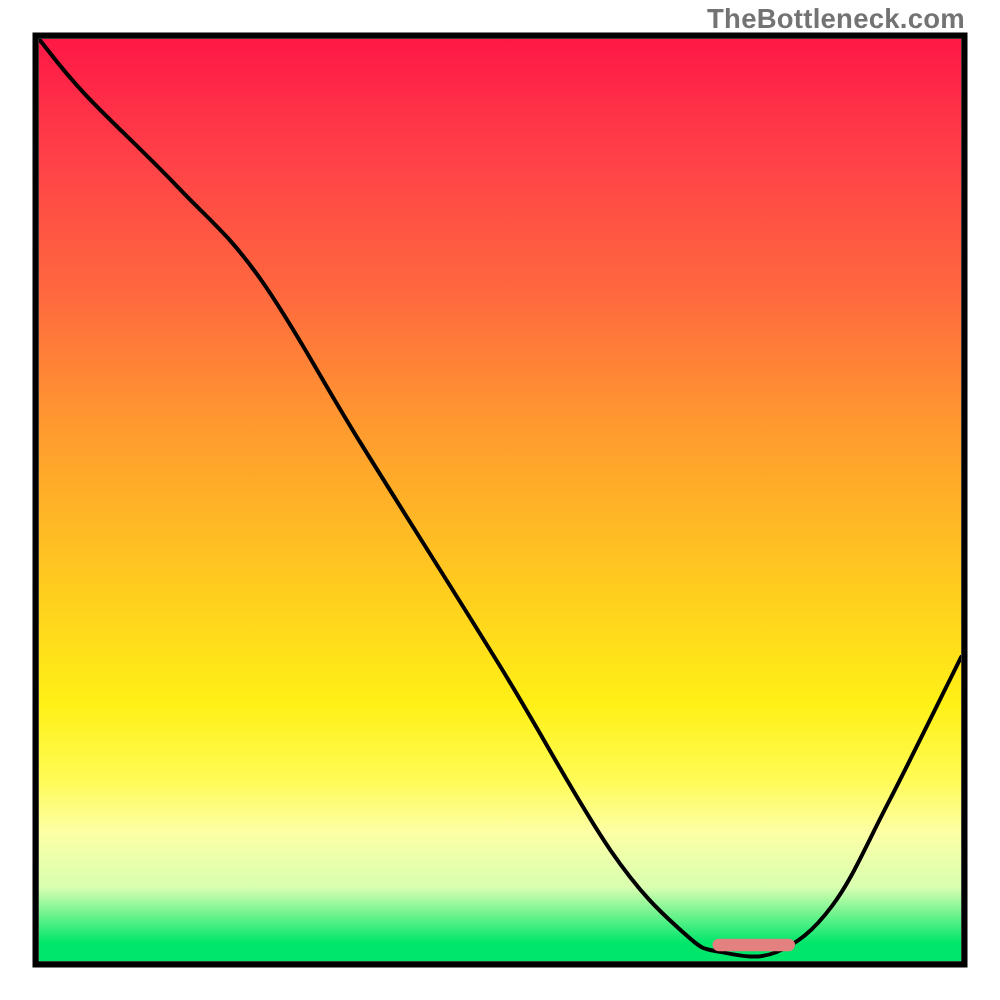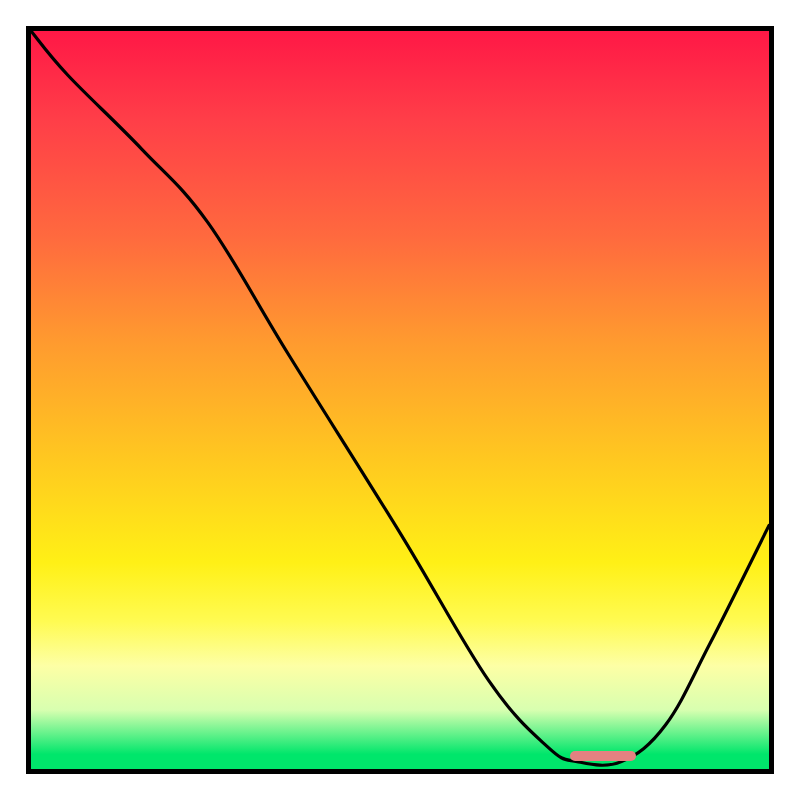--- a/index.html
+++ b/index.html
@@ -60,20 +60,21 @@
     height: 10px;
     border-radius: 6px;
     background: #e38181;
   }
 </style>
 </head>
 <body>
 
 <div class="frame">
 
+  <div class="watermark">TheBottleneck.com</div>
 
   <div class="plot-area">
 
     <svg class="curve" viewBox="0 0 738 738" preserveAspectRatio="none">
       <path id="curve-path" fill="none" stroke="#000" stroke-width="3.2" stroke-linejoin="round" stroke-linecap="round" d="M 0,0 C 6.6419999999999995,7.970400000000016 16.974,23.02560000000008 36.9,44.280000000000086 C 56.82599999999999,65.53440000000009 85.4604,91.51200000000006 110.7,118.08000000000004 C 135.9396,144.64800000000002 150.552,154.6848 177.12,191.88 C 203.68800000000002,229.0752 223.76160000000002,268.92719999999997 258.3,324.71999999999997 C 292.8384,380.51279999999997 333.1332,443.3904 369,501.84000000000003 C 404.8668,560.2896000000001 430.992,610.9164000000001 457.56,649.44 C 484.128,687.9636 500.6592,701.2476 516.6,715.86 C 532.5408,730.4724 532.836,727.9632 546.12,730.62 C 559.404,733.2768 574.4592,737.262 590.4,730.62 C 606.3408,723.9780000000001 618.7392,714.9744000000001 634.68,693.72 C 650.6207999999999,672.4656 660.3624,648.4068 678.96,612.54 C 697.5576000000001,576.6732 727.3728,515.7144 738,494.46"></path>
     </svg>
 
     <div class="marker" id="opt-marker" style="left: 538.74px; width: 66.42px; bottom: 8px; background: rgb(227, 129, 129);"></div>
   </div>
 </div>

